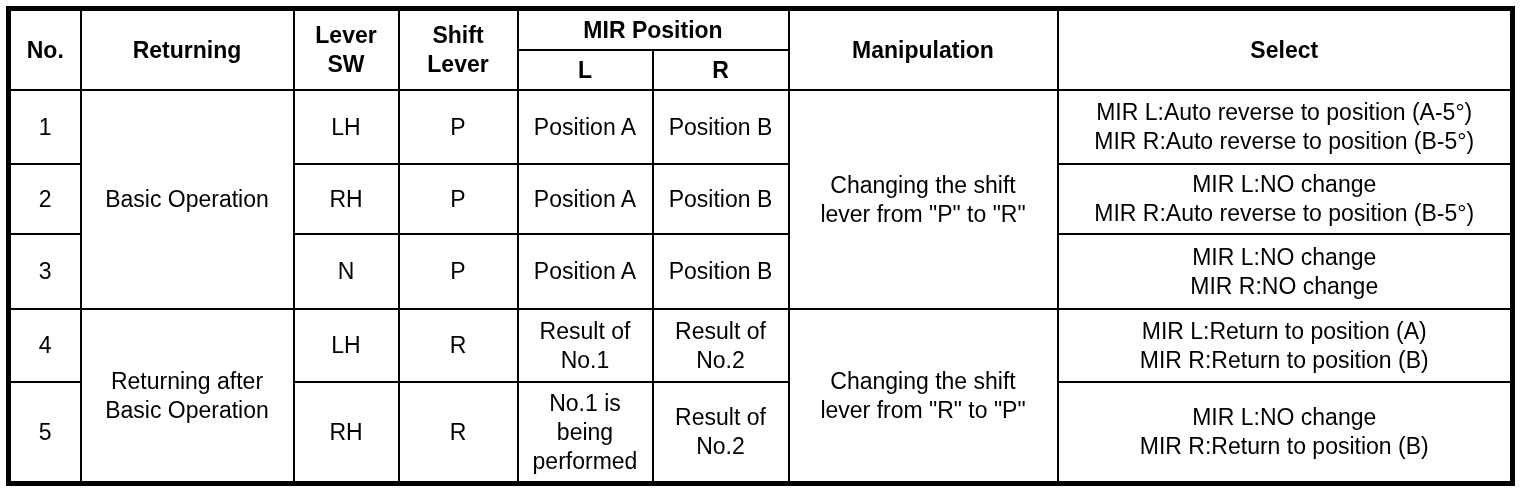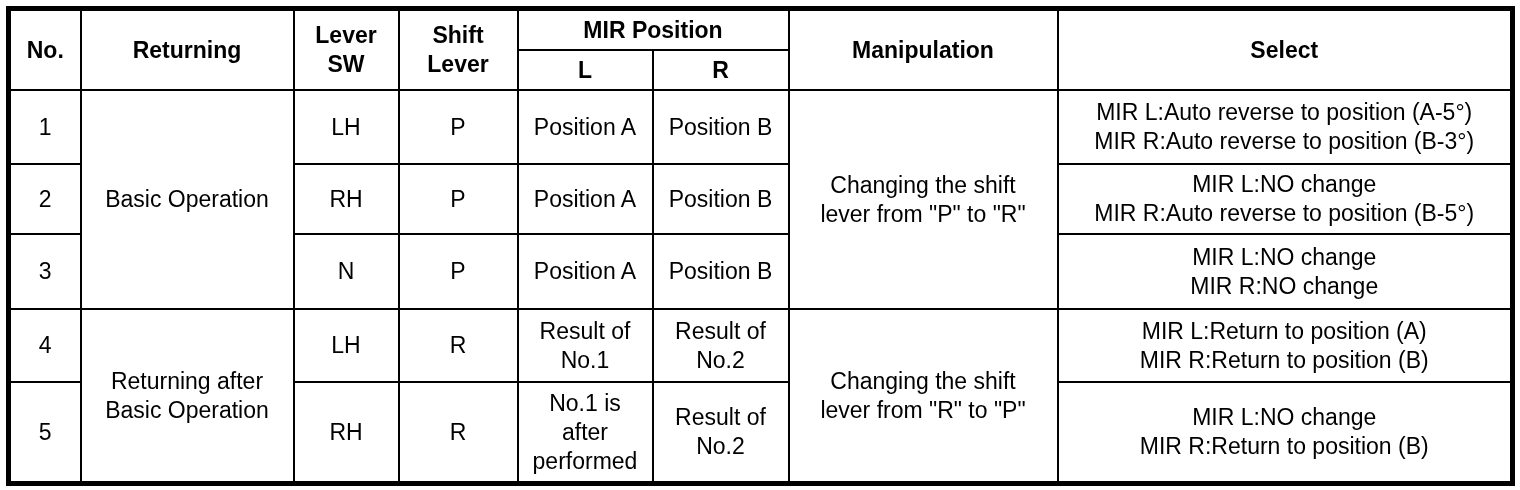--- a/index.html
+++ b/index.html
@@ -84,21 +84,21 @@
     <tr class="row-1">
       <td>1</td>
       <td rowspan="3">Basic Operation</td>
       <td>LH</td>
       <td>P</td>
       <td>Position A</td>
       <td>Position B</td>
       <td rowspan="3" class="cell-left">Changing the shift
 lever from "P" to "R"</td>
       <td class="cell-left">MIR L:Auto reverse to position (A-5°)
-MIR R:Auto reverse to position (B-3°)</td>
+MIR R:Auto reverse to position (B-5°)</td>
     </tr>
     <tr class="row-2">
       <td>2</td>
       <td>RH</td>
       <td>P</td>
       <td>Position A</td>
       <td>Position B</td>
       <td class="cell-left">MIR L:NO change
 MIR R:Auto reverse to position (B-5°)</td>
     </tr>
@@ -124,21 +124,21 @@
       <td rowspan="2" class="cell-left">Changing the shift
 lever from "R" to "P"</td>
       <td class="cell-left">MIR L:Return to position (A)
 MIR R:Return to position (B)</td>
     </tr>
     <tr class="row-5">
       <td>5</td>
       <td>RH</td>
       <td>R</td>
       <td>No.1 is
-after
+being
 performed</td>
       <td>Result of
 No.2</td>
       <td class="cell-left">MIR L:NO change
 MIR R:Return to position (B)</td>
     </tr>
   </tbody>
 </table>
 
 </body></html>

